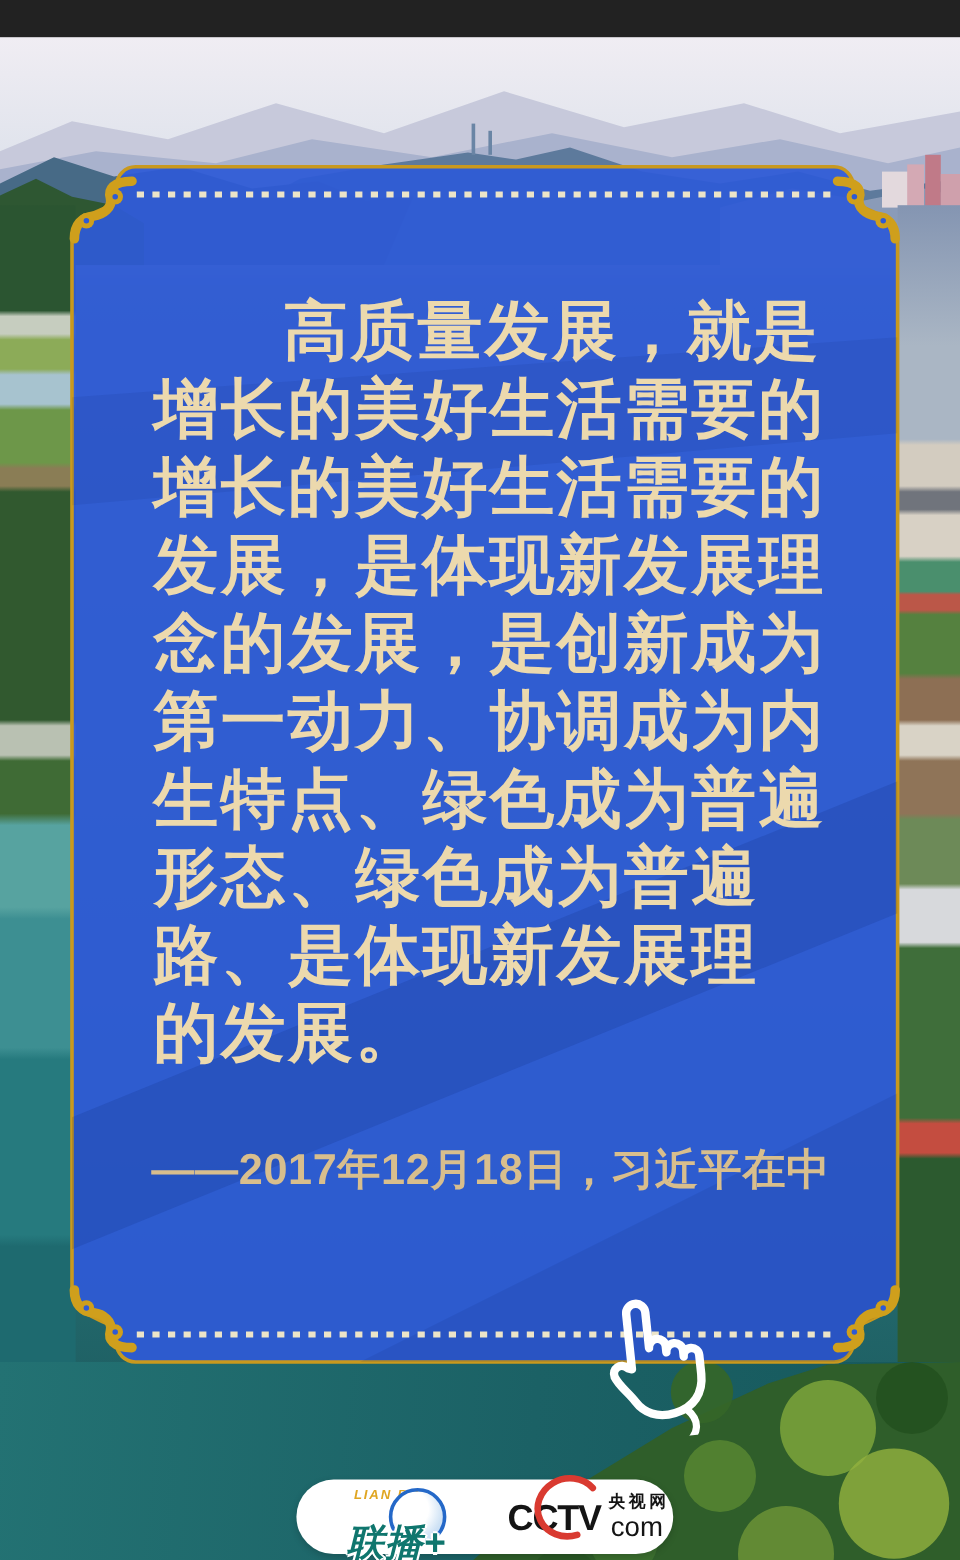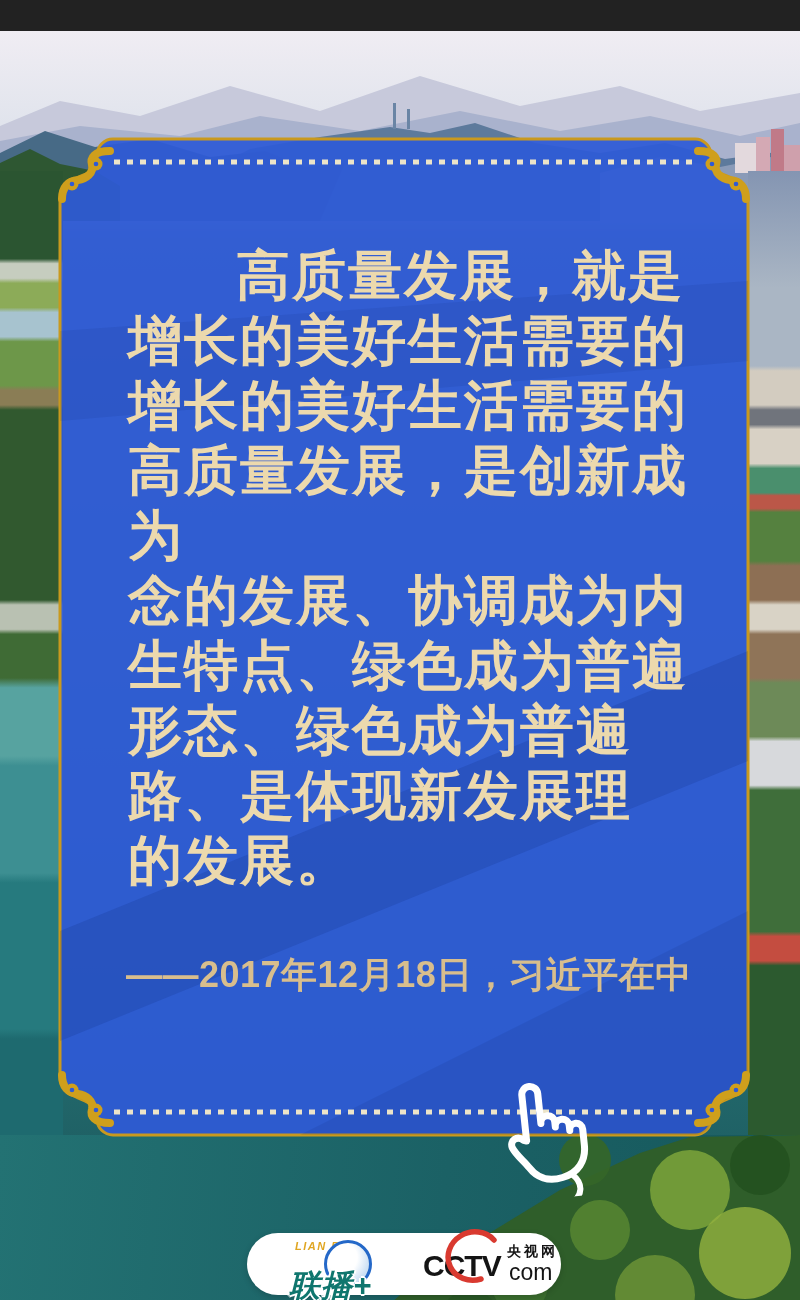--- a/index.html
+++ b/index.html
@@ -170,22 +170,23 @@
     <use href="#ornament"></use>
     <use href="#ornament" transform="translate(808,0) scale(-1,1)"></use>
     <use href="#ornament" transform="translate(0,1212) scale(1,-1)"></use>
     <use href="#ornament" transform="translate(808,1212) scale(-1,-1)"></use>
   </svg>
 
   <div class="abs quote">
       <div>高质量发展，就是</div>
       <div>增长的美好生活需要的</div>
       <div>增长的美好生活需要的</div>
-      <div>高质量发展，是创新成为</div>
-      <div>念的发展、协调成为内</div>
+      <div>发展，是体现新发展理</div>
+      <div>念的发展，是创新成为</div>
+      <div>第一动力、协调成为内</div>
       <div>生特点、绿色成为普遍</div>
       <div>形态、绿色成为普遍</div>
       <div>路、是体现新发展理</div>
       <div>的发展。</div>
     </div>
   <div class="abs attribution">
       <div>——2017年12月18日，习近平在中</div>
     </div>
 
   <svg class="abs hand-svg" viewBox="0 0 100 130">

